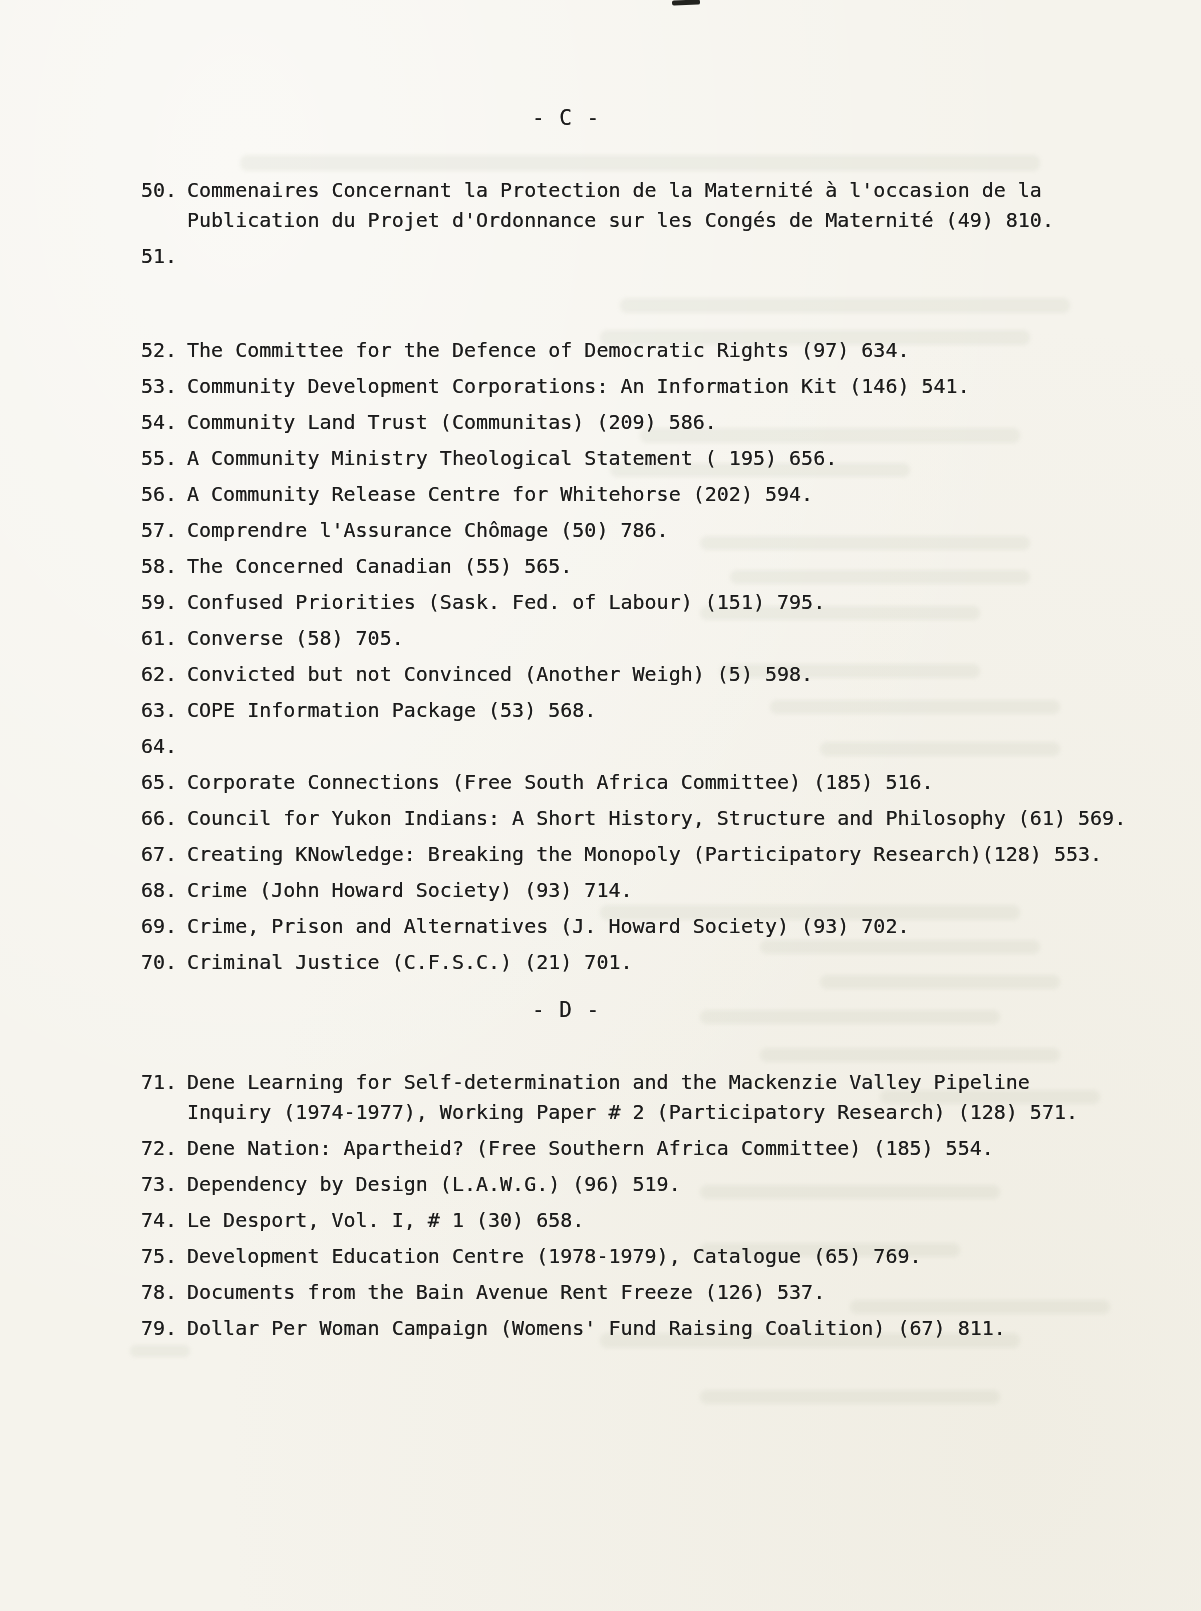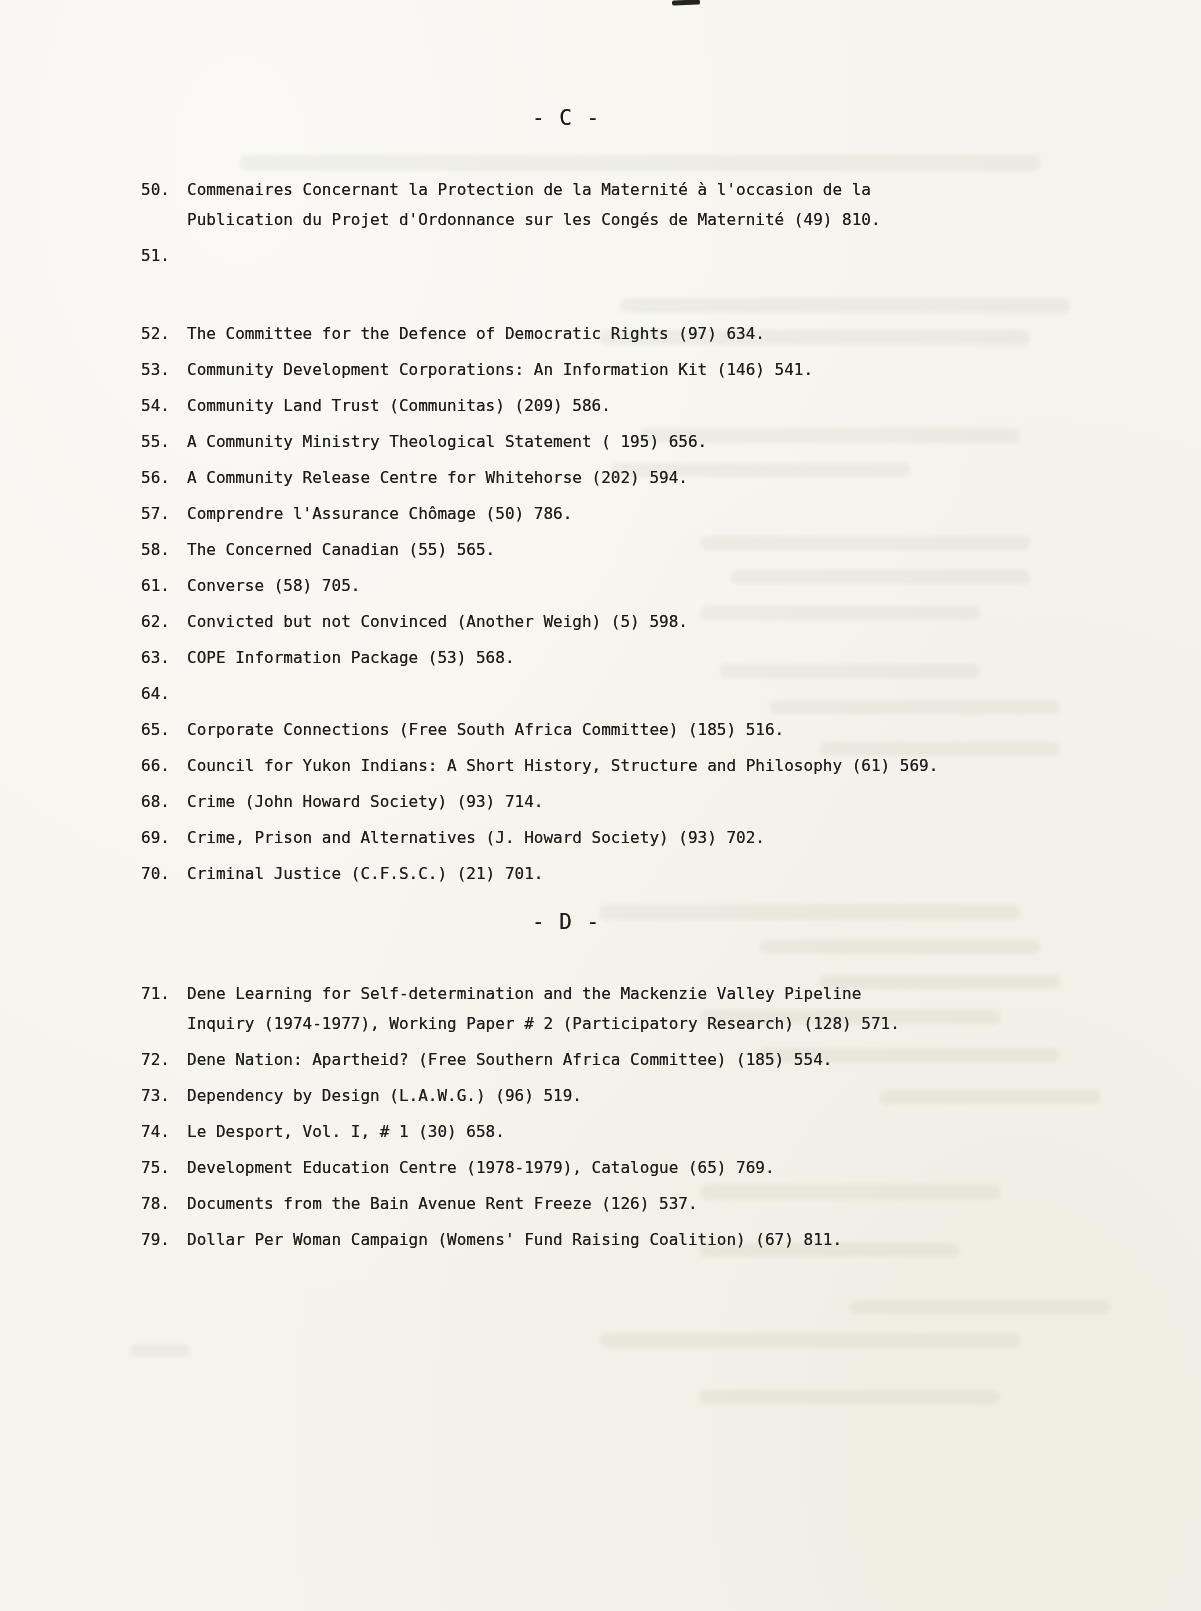--- a/index.html
+++ b/index.html
@@ -54,32 +54,32 @@
     line-height: 30px;
     text-align: center;
     transform: translateX(-80px);
     margin-bottom: 42px;
     letter-spacing: 1px;
     text-shadow: 0 0 0.5px rgba(0,0,0,0.65);
   }
   .section + .section { margin-top: 18px; }
   .entry {
     display: flex;
-    font-size: 16px;
+    font-size: 20px;
     line-height: 30px;
     margin-bottom: 6px;
     text-shadow: 0 0 0.5px rgba(0,0,0,0.65);
   }
   .entry .num {
     flex: 0 0 46px;
   }
   .entry .text {
     white-space: pre-line;
   }
-  .gap-lg { margin-bottom: 48px; align-items: center; }
+  .gap-lg { margin-bottom: 64px; align-items: center; }
 </style>
 </head>
 <body>
 
 <div class="page">
 
   <div class="top-mark"></div>
 
   <div class="artifacts" id="artifacts">
       <div class="smudge" style="left: 240px; top: 155px; width: 800px; height: 16px;"></div>
@@ -142,20 +142,24 @@
           </div>
           <div class="entry">
             <span class="num">57.</span>
             <span class="text">Comprendre l'Assurance Chômage  (50)  786.</span>
           </div>
           <div class="entry">
             <span class="num">58.</span>
             <span class="text">The Concerned Canadian  (55)  565.</span>
           </div>
           <div class="entry">
+            <span class="num">59.</span>
+            <span class="text">Confused Priorities (Sask. Fed. of Labour)  (151) 795.</span>
+          </div>
+          <div class="entry">
             <span class="num">61.</span>
             <span class="text">Converse  (58)  705.</span>
           </div>
           <div class="entry">
             <span class="num">62.</span>
             <span class="text">Convicted but not Convinced (Another Weigh)  (5)  598.</span>
           </div>
           <div class="entry">
             <span class="num">63.</span>
             <span class="text">COPE Information Package  (53)  568.</span>
@@ -163,20 +167,24 @@
           <div class="entry">
             <span class="num">64.</span>
           </div>
           <div class="entry">
             <span class="num">65.</span>
             <span class="text">Corporate Connections (Free South Africa Committee) (185) 516.</span>
           </div>
           <div class="entry">
             <span class="num">66.</span>
             <span class="text">Council for Yukon Indians: A Short History, Structure and Philosophy (61) 569.</span>
+          </div>
+          <div class="entry">
+            <span class="num">67.</span>
+            <span class="text">Creating KNowledge: Breaking the Monopoly (Participatory Research)(128) 553.</span>
           </div>
           <div class="entry">
             <span class="num">68.</span>
             <span class="text">Crime (John Howard Society) (93)  714.</span>
           </div>
           <div class="entry">
             <span class="num">69.</span>
             <span class="text">Crime, Prison and Alternatives (J. Howard Society) (93)  702.</span>
           </div>
           <div class="entry">

